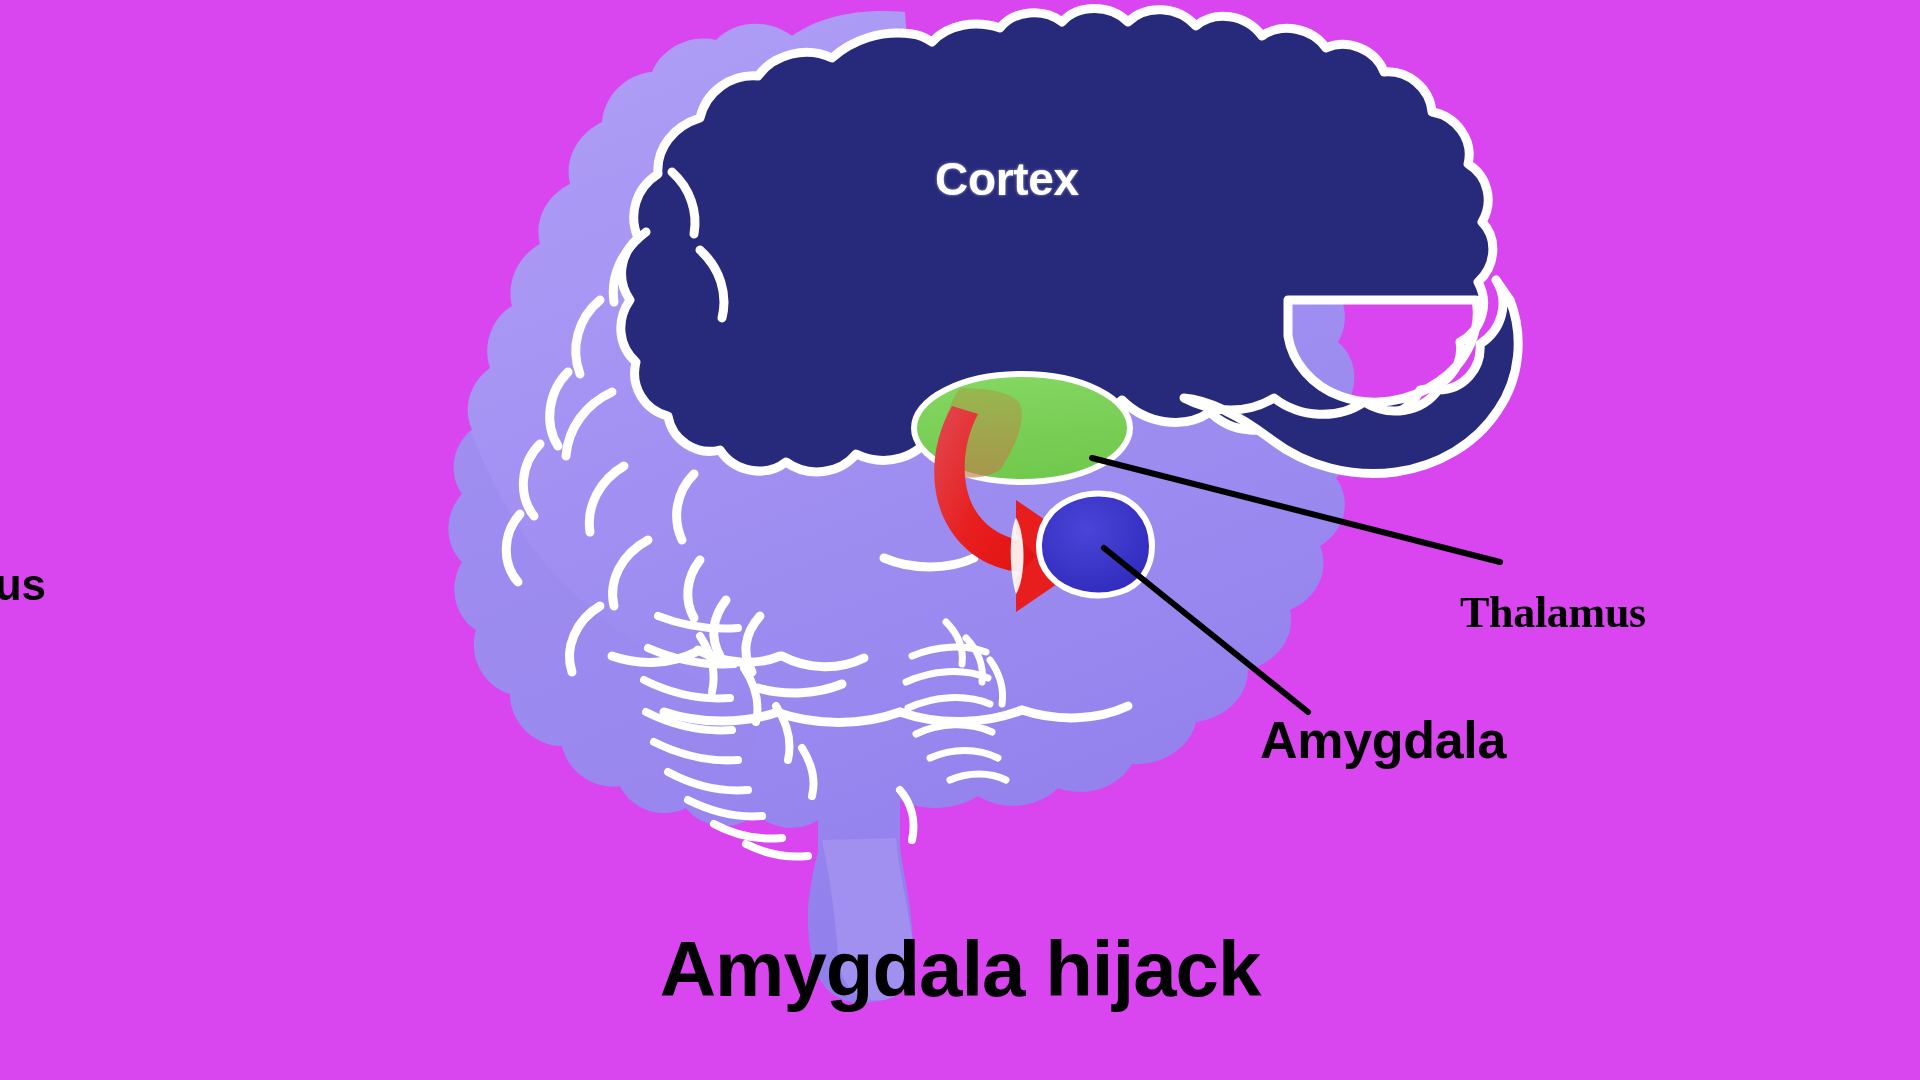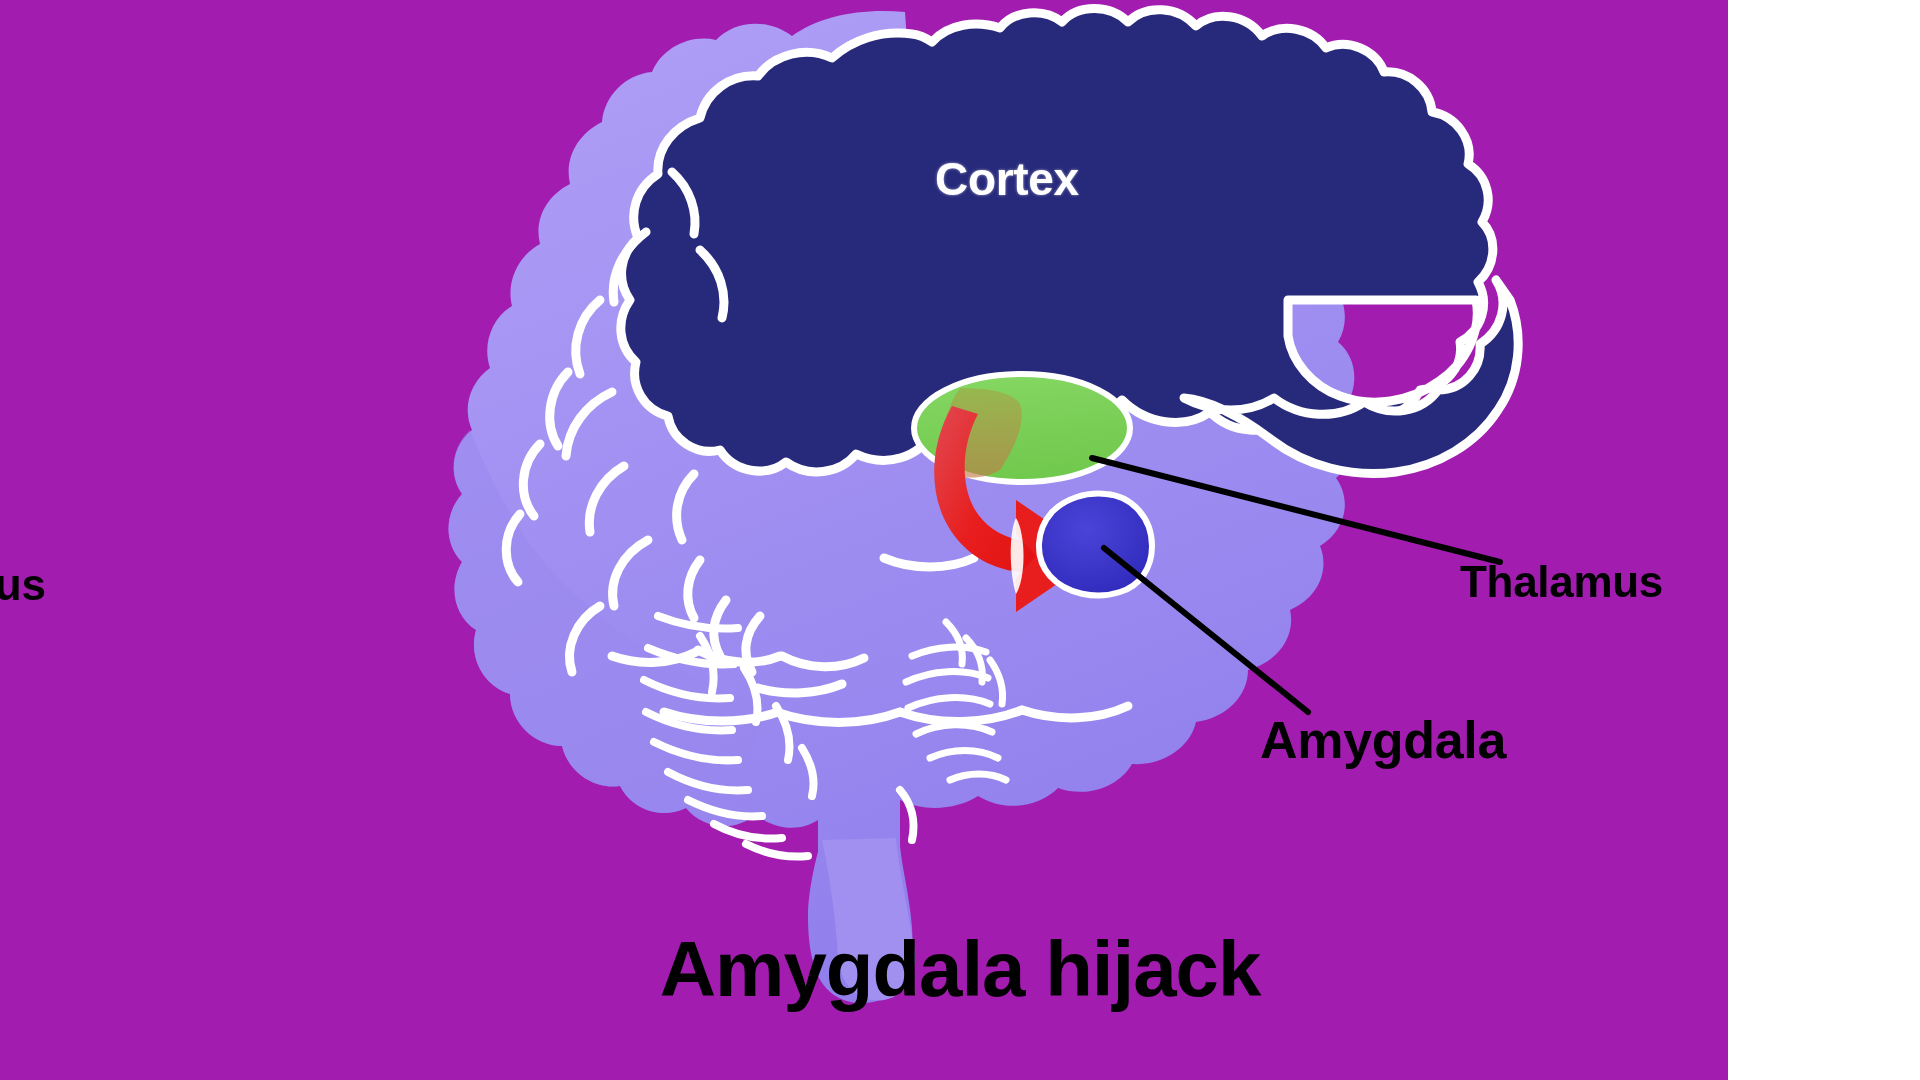--- a/index.html
+++ b/index.html
@@ -3,23 +3,23 @@
 <meta charset="utf-8">
 <title>Amygdala hijack</title>
 <style>
   html, body {
     margin: 0;
     padding: 0;
     background: #ffffff;
   }
   #stage {
     position: relative;
-    width: 1728px;
+    width: 1920px;
     height: 1080px;
-    background: #a21caf;
+    background: #d946ef;
     overflow: hidden;
     font-family: "Liberation Sans", sans-serif;
   }
   #figure-svg {
     position: absolute;
     left: 0;
     top: 0;
     width: 1920px;
     height: 1080px;
     display: block;
@@ -34,22 +34,23 @@
   }
   #label-cortex {
     left: 935px;
     top: 152px;
     font-size: 46px;
     color: #ffffff;
     text-shadow: 0 0 3px rgba(255,255,255,0.55);
   }
   #label-thalamus {
     left: 1460px;
-    top: 557px;
+    top: 587px;
     font-size: 44px;
+    font-family: Liberation Serif, serif;
   }
   #label-amygdala {
     left: 1260px;
     top: 710px;
     font-size: 52px;
   }
   #label-partial-left {
     left: -44px;
     top: 560px;
     font-size: 44px;

